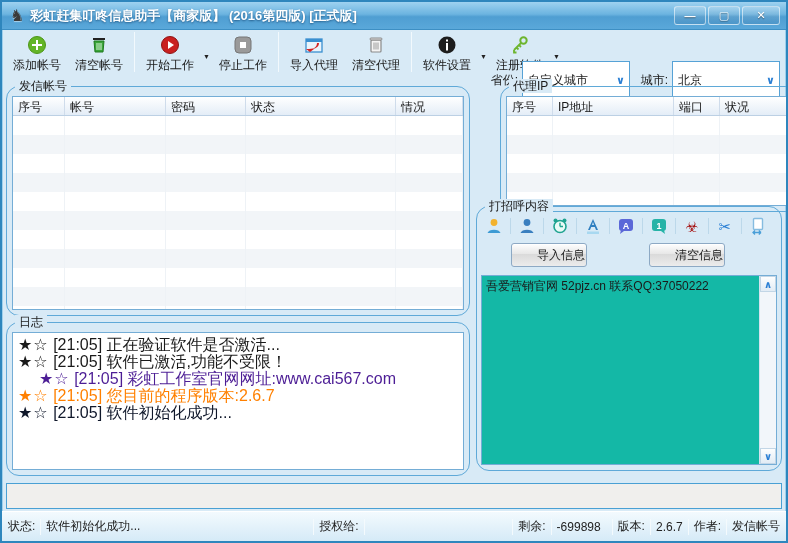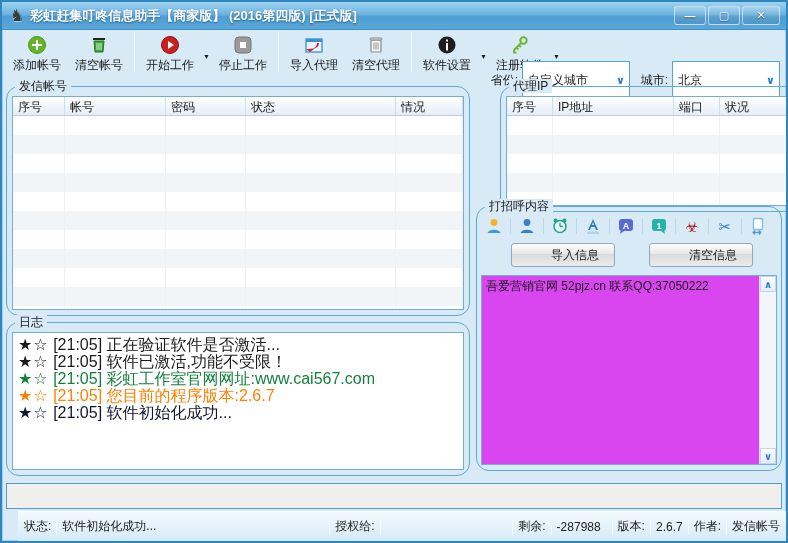--- a/index.html
+++ b/index.html
@@ -90,51 +90,51 @@
   .log-line { white-space: nowrap; }
   .log-line .stars { letter-spacing: 1px; }
 
   
   .icon-row { position: absolute; top: 8px; left: 7px; right: 6px; height: 22px; display: flex; align-items: center; }
   .g-icon { width: 20px; height: 20px; display: flex; align-items: center; justify-content: center; }
   .g-sep { width: 1px; height: 16px; background: #bcd8ea; margin: 0 6px; }
   .g-uni { font-size: 15px; line-height: 1; }
 
   .g-btn {
-    position: absolute; top: 36px; height: 24px; width: 104px;
+    position: absolute; top: 36px; height: 24px; width: 76px;
     display: flex; align-items: center; justify-content: center;
     font-size: 12px; background: linear-gradient(#fefefe, #e7e7e7 45%, #dadada 46%, #ececec);
     border: 1px solid #8da9c4; border-radius: 3px; box-shadow: 0 1px 0 rgba(255,255,255,.8) inset;
     cursor: default;
     padding-left: 24px;
   }
   .g-btn.import { left: 34px; }
   .g-btn.clear { left: 172px; }
 
   .greet-box {
     position: absolute; top: 68px; left: 4px; right: 4px; bottom: 5px;
-    background: #d946ef; border: 1px solid #74add6;
+    background: #14b8a6; border: 1px solid #74add6;
   }
   .greet-text { position: absolute; top: 2px; left: 4px; right: 20px; bottom: 2px; font-size: 12px; line-height: 16px; overflow: hidden; white-space: pre-wrap; }
   .vscroll { position: absolute; top: 0; right: 0; bottom: 0; width: 17px; background: #f2f6fa; border-left: 1px solid #d4e2ee; }
   .vscroll .arrow {
     position: absolute; left: 0; right: 0; height: 16px;
     display: flex; align-items: center; justify-content: center;
     color: #2a7fd4; font-size: 10px; font-weight: bold;
     background: linear-gradient(#fdfefe, #e2ecf5); border: 1px solid #c2d6e6;
   }
   .vscroll .up { top: 0; } .vscroll .down { bottom: 0; }
 
   
   .progressbar {
     position: absolute; left: 4px; right: 4px; top: 481px; height: 26px;
     background: #f0efed; border: 1px solid #49a0d4;
   }
   .statusbar {
-    position: absolute; left: 16px; right: 0; top: 509px; height: 30px;
+    position: absolute; left: 0; right: 0; top: 509px; height: 30px;
     background: linear-gradient(#f3fafe, #d5eaf7);
     border-top: 1px solid #ffffff;
     display: flex; align-items: center; font-size: 12px; color: #222;
     padding: 0 6px; white-space: nowrap;
   }
   .sb-sep { width: 1px; height: 16px; background: #a4c6dc; border-right: 1px solid #f4fafd; margin: 0 5px; }
   .sb-status-val { width: 262px; overflow: hidden; }
   .sb-spacer { flex: 1; }
   .sb-remain { width: 50px; overflow: hidden; }
 
@@ -279,21 +279,21 @@
       <div class="log-line" style="color: rgb(26, 26, 26);">
         <span class="stars">★☆</span>
         <span>[21:05]</span>
         <span>正在验证软件是否激活...</span>
       </div>
       <div class="log-line" style="color: rgb(26, 26, 26);">
         <span class="stars">★☆</span>
         <span>[21:05]</span>
         <span>软件已激活,功能不受限！</span>
       </div>
-      <div class="log-line" style="color: #15803d;">
+      <div class="log-line" style="color: #4c1d95; margin-left: 21px;">
         <span class="stars">★☆</span>
         <span>[21:05]</span>
         <span>彩虹工作室官网网址:www.cai567.com</span>
       </div>
       <div class="log-line" style="color: rgb(255, 128, 0);">
         <span class="stars">★☆</span>
         <span>[21:05]</span>
         <span>您目前的程序版本:2.6.7</span>
       </div>
       <div class="log-line" style="color: #0f172a;">
@@ -403,21 +403,21 @@
     <span class="sb-sep"></span>
     <span class="sb-status-val">软件初始化成功...</span>
     <span class="sb-sep"></span>
     <span>授权给:</span>
     <span class="sb-sep"></span>
     <span></span>
     <span class="sb-spacer"></span>
     <span class="sb-sep"></span>
     <span>剩余:</span>
     <span class="sb-sep"></span>
-    <span class="sb-remain">-287988</span>
+    <span class="sb-remain">-699898</span>
     <span class="sb-sep"></span>
     <span>版本:</span>
     <span class="sb-sep"></span>
     <span>2.6.7</span>
     <span class="sb-sep"></span>
     <span>作者:</span>
     <span class="sb-sep"></span>
     <span>发信帐号</span>
   </div>
 

